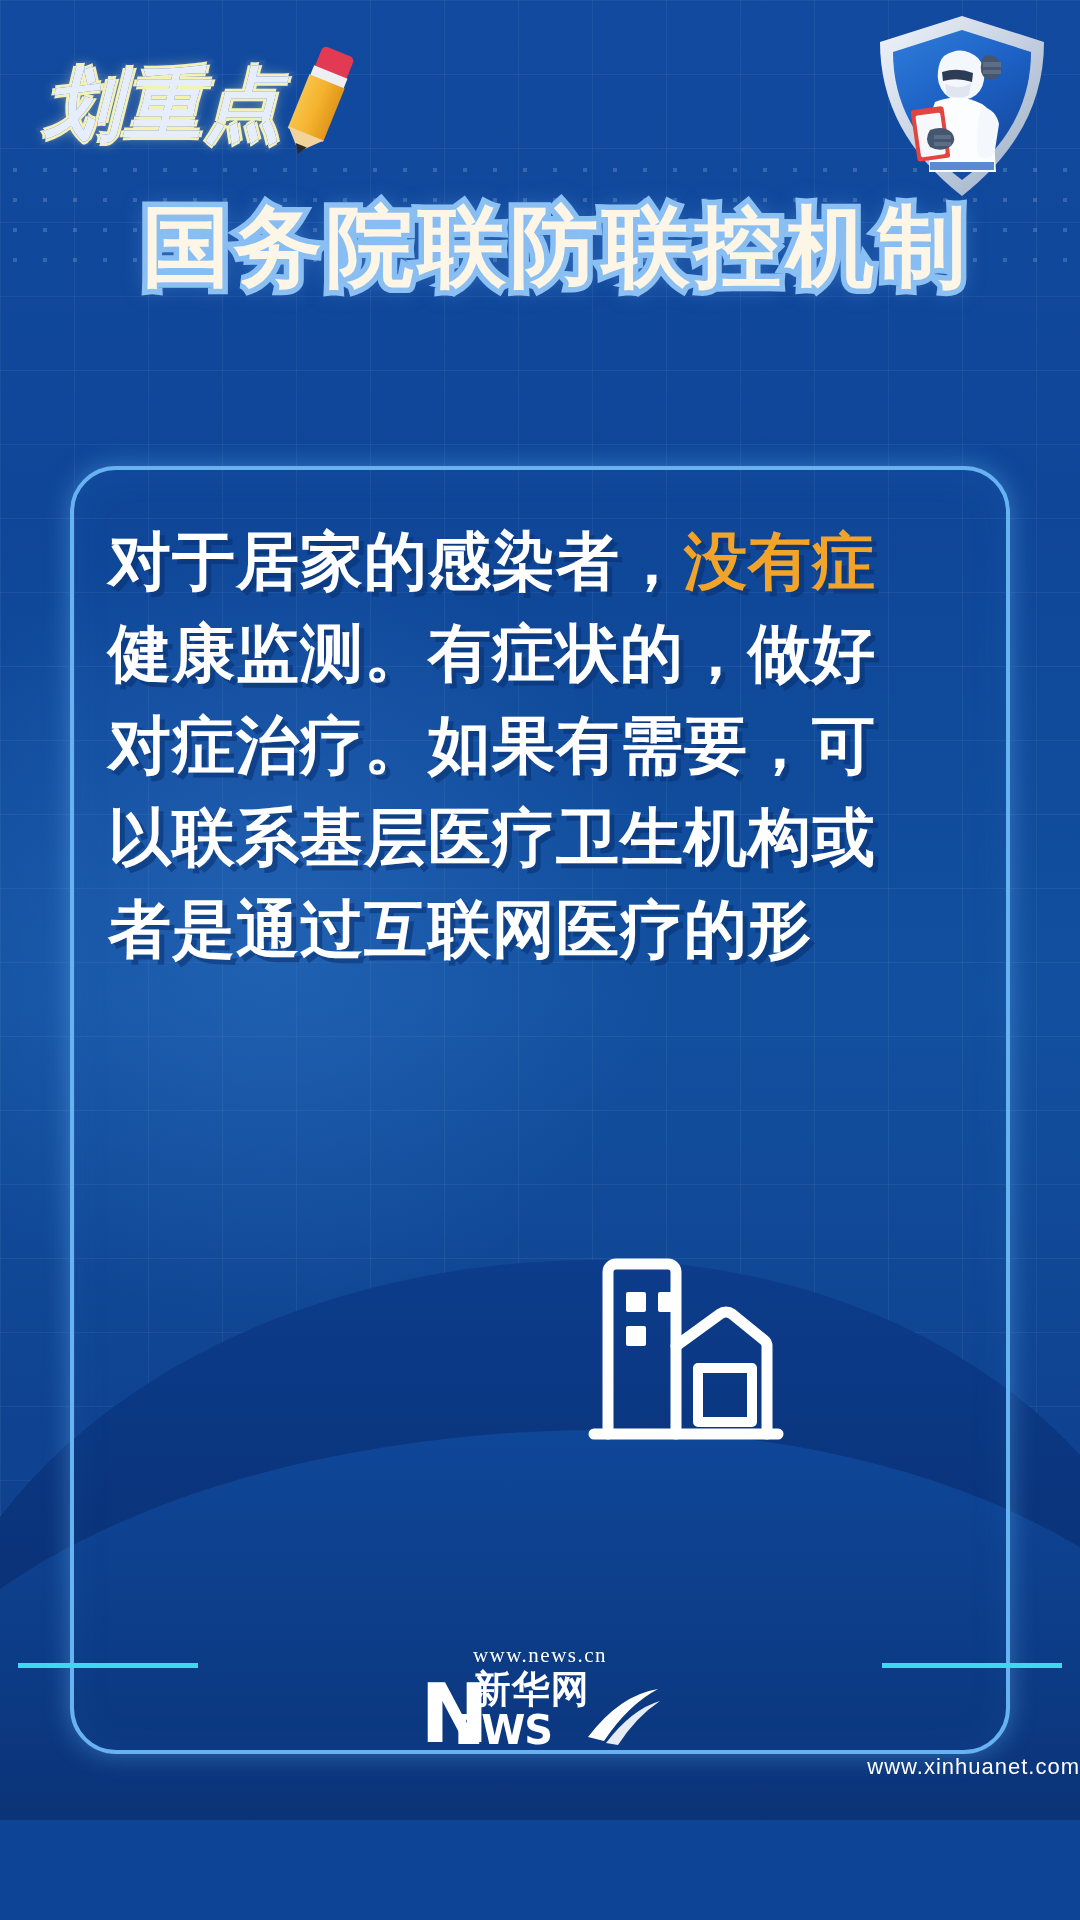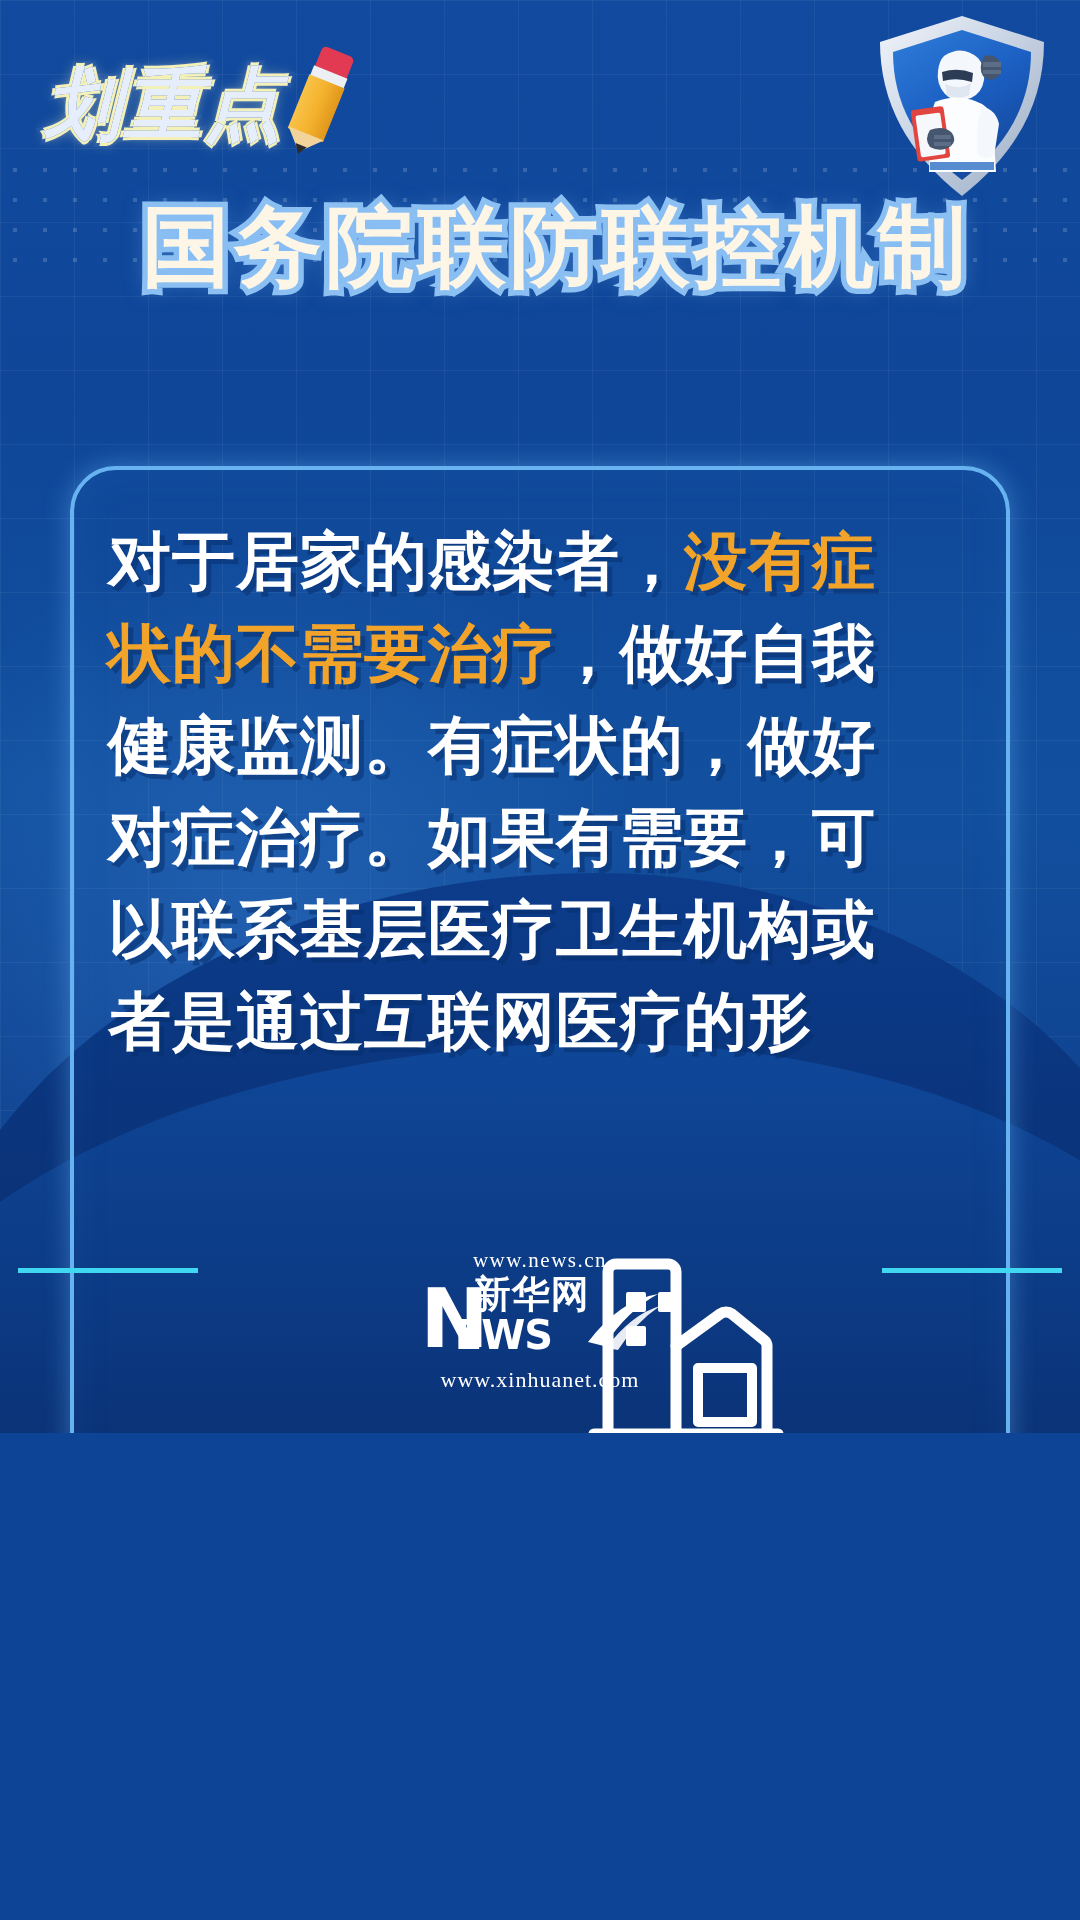--- a/index.html
+++ b/index.html
@@ -7,21 +7,21 @@
   body {
     font-family: "Liberation Sans", "DejaVu Sans", sans-serif;
     background:#0e4496;
     overflow:hidden;
     position:relative;
   }
 
   
   #poster {
     position:absolute; inset:0;
-    width:1080px; height:1433px;
+    width:1080px; height:1820px;
     background:
       linear-gradient(180deg, #114a9f 0%, #0f4698 28%, #12509f 55%, #0f4391 78%, #0d3b86 100%);
     overflow:hidden;
   }
   .bg-grid {
     position:absolute; left:0; top:0; width:1080px; height:1920px;
     background-image:
       linear-gradient(to right, rgba(255,255,255,.055) 1px, transparent 1px),
       linear-gradient(to bottom, rgba(255,255,255,.055) 1px, transparent 1px);
     background-size: 74px 74px;
@@ -142,22 +142,22 @@
   .logo-cn {
     font-family:"DejaVu Sans", sans-serif; font-weight:bold; font-size:38px;
     color:#fff; letter-spacing:1px; line-height:1;
   }
   .logo-news {
     font-family:"DejaVu Sans", sans-serif; font-weight:bold; font-size:40px;
     color:#fff; letter-spacing:-1px; line-height:1; margin-top:2px; margin-left:-18px;text-align:center;
   }
   .swoosh { width:76px; height:58px; margin-left:-6px; position:relative; top:6px; }
   .footer .site-bot {
-    font-family:Liberation Serif, serif;
-    color:#ffffff; font-size:22px; letter-spacing:1px; margin-top:14px;
+    font-family:Liberation Sans, sans-serif;
+    color:#ffffff; font-size:22px; letter-spacing:1px; margin-top:6px;text-align:right;
   }
   .rule { position:absolute; top:20px; width:180px; height:5px; background:#3fd8f0; }
   .rule.left { left:18px; }
   .rule.right { right:18px; }
 </style>
 </head>
 <body>
 
 <div id="poster">
 
@@ -224,21 +224,20 @@
   </div>
 
   <div class="title-block">
     <div class="title-line l1">国务院联防联控机制</div>
   </div>
 
   <div class="panel"></div>
 
   <div class="body-text">
     <div><span>对于居家的感染者，</span><span class="hl">没有症</span></div>
-    <div><span class="hl">状的不需要治疗</span><span>，做好自我</span></div>
     <div>健康监测。有症状的，做好</div>
     <div>对症治疗。如果有需要，可</div>
     <div>以联系基层医疗卫生机构或</div>
     <div>者是通过互联网医疗的形</div>
   </div>
 
   <div class="building">
     <svg viewBox="0 0 200 190" fill="none">
       <g stroke="#ffffff" stroke-width="11" stroke-linejoin="round" stroke-linecap="round">
         <path d="M22 184 V22 a8 8 0 0 1 8 -8 h52 a8 8 0 0 1 8 8 V184"></path>

